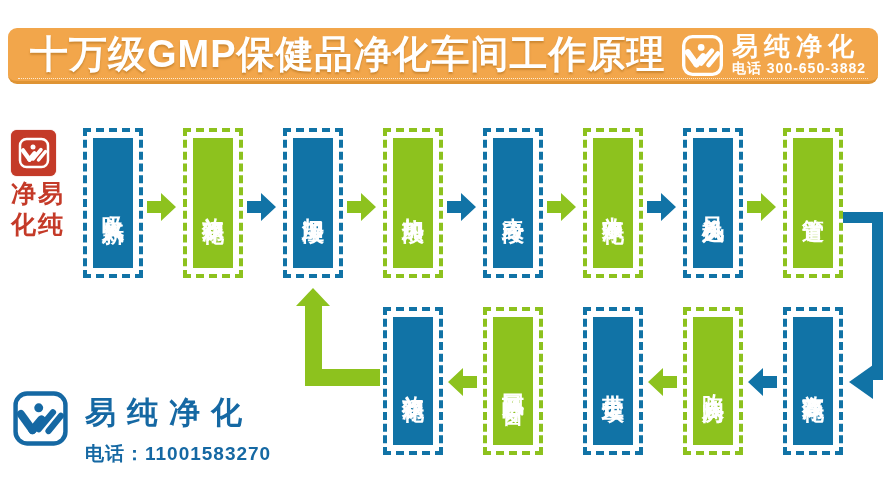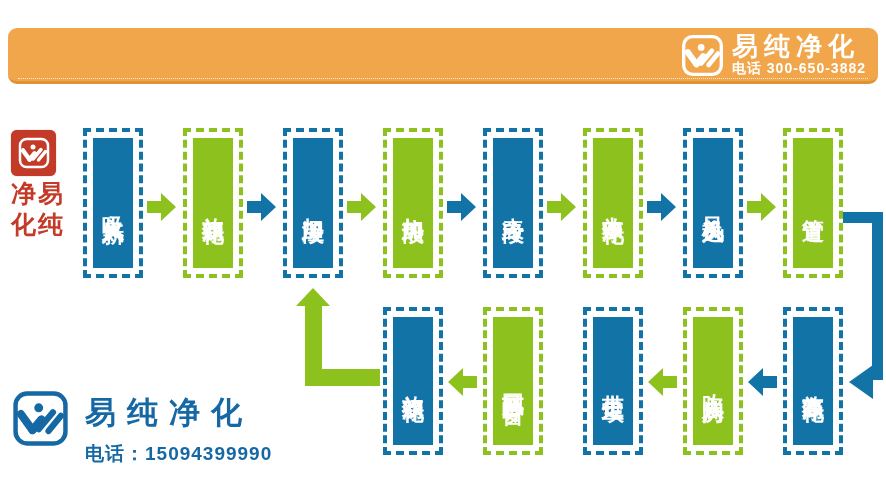--- a/index.html
+++ b/index.html
@@ -86,20 +86,21 @@
       <path d="M23 45 L33 33" stroke-width="9" stroke-linecap="round"></path>
       <path d="M30 44 L46 25" stroke-width="7" stroke-linecap="round"></path>
       <path d="M41 46 L55 29" stroke-width="7" stroke-linecap="round"></path>
     </g>
   </defs>
 </svg>
 
 <div class="canvas">
 
   <header class="banner">
+    <h1 class="banner-title">十万级GMP保健品净化车间工作原理</h1>
     <div class="banner-brand">
       <span class="wmark">
         <svg viewBox="0 0 64 64">
             <use href="#wmark-g"></use>
           </svg>
       </span>
       <div>
         <div class="banner-brand-name">易纯净化</div>
         <div class="banner-brand-phone">电话 300-650-3882</div>
       </div>
@@ -256,17 +257,17 @@
   </span>
 
   <div class="footer-logo">
     <span class="wmark">
       <svg viewBox="0 0 64 64">
           <use href="#wmark-g"></use>
         </svg>
     </span>
     <div class="footer-texts">
       <div class="footer-brand-name">易纯净化</div>
-      <div class="footer-brand-phone">电话：15094399990</div>
+      <div class="footer-brand-phone">电话：11001583270</div>
     </div>
   </div>
 
 </div>
 
 </body></html>

